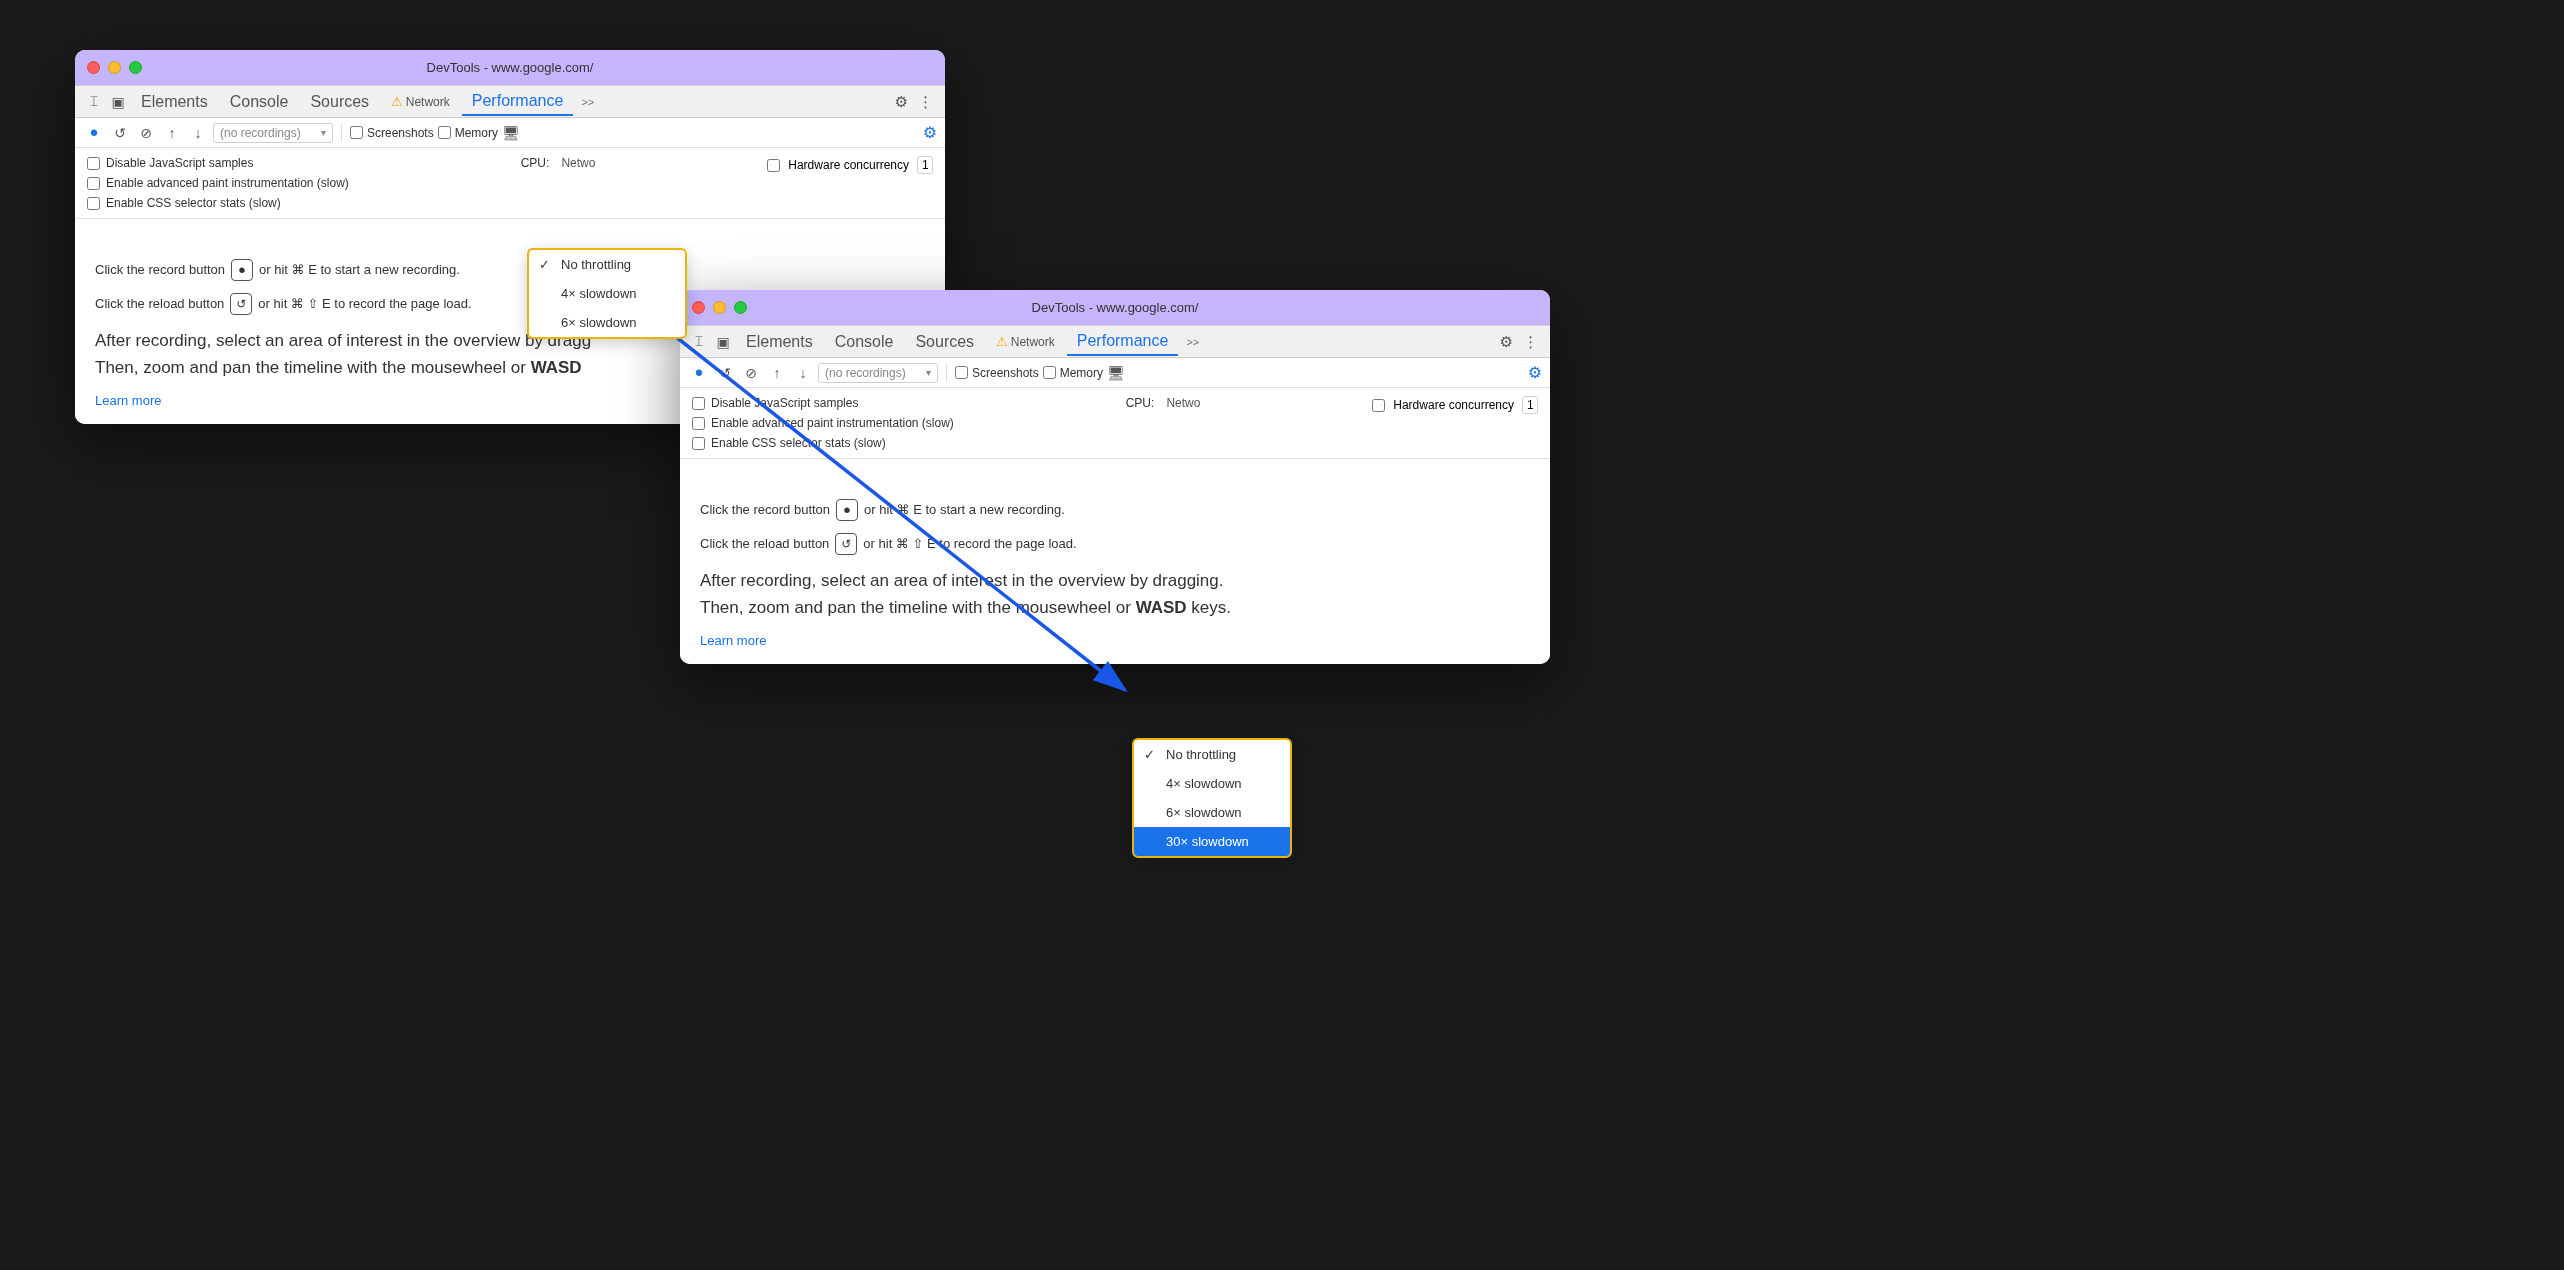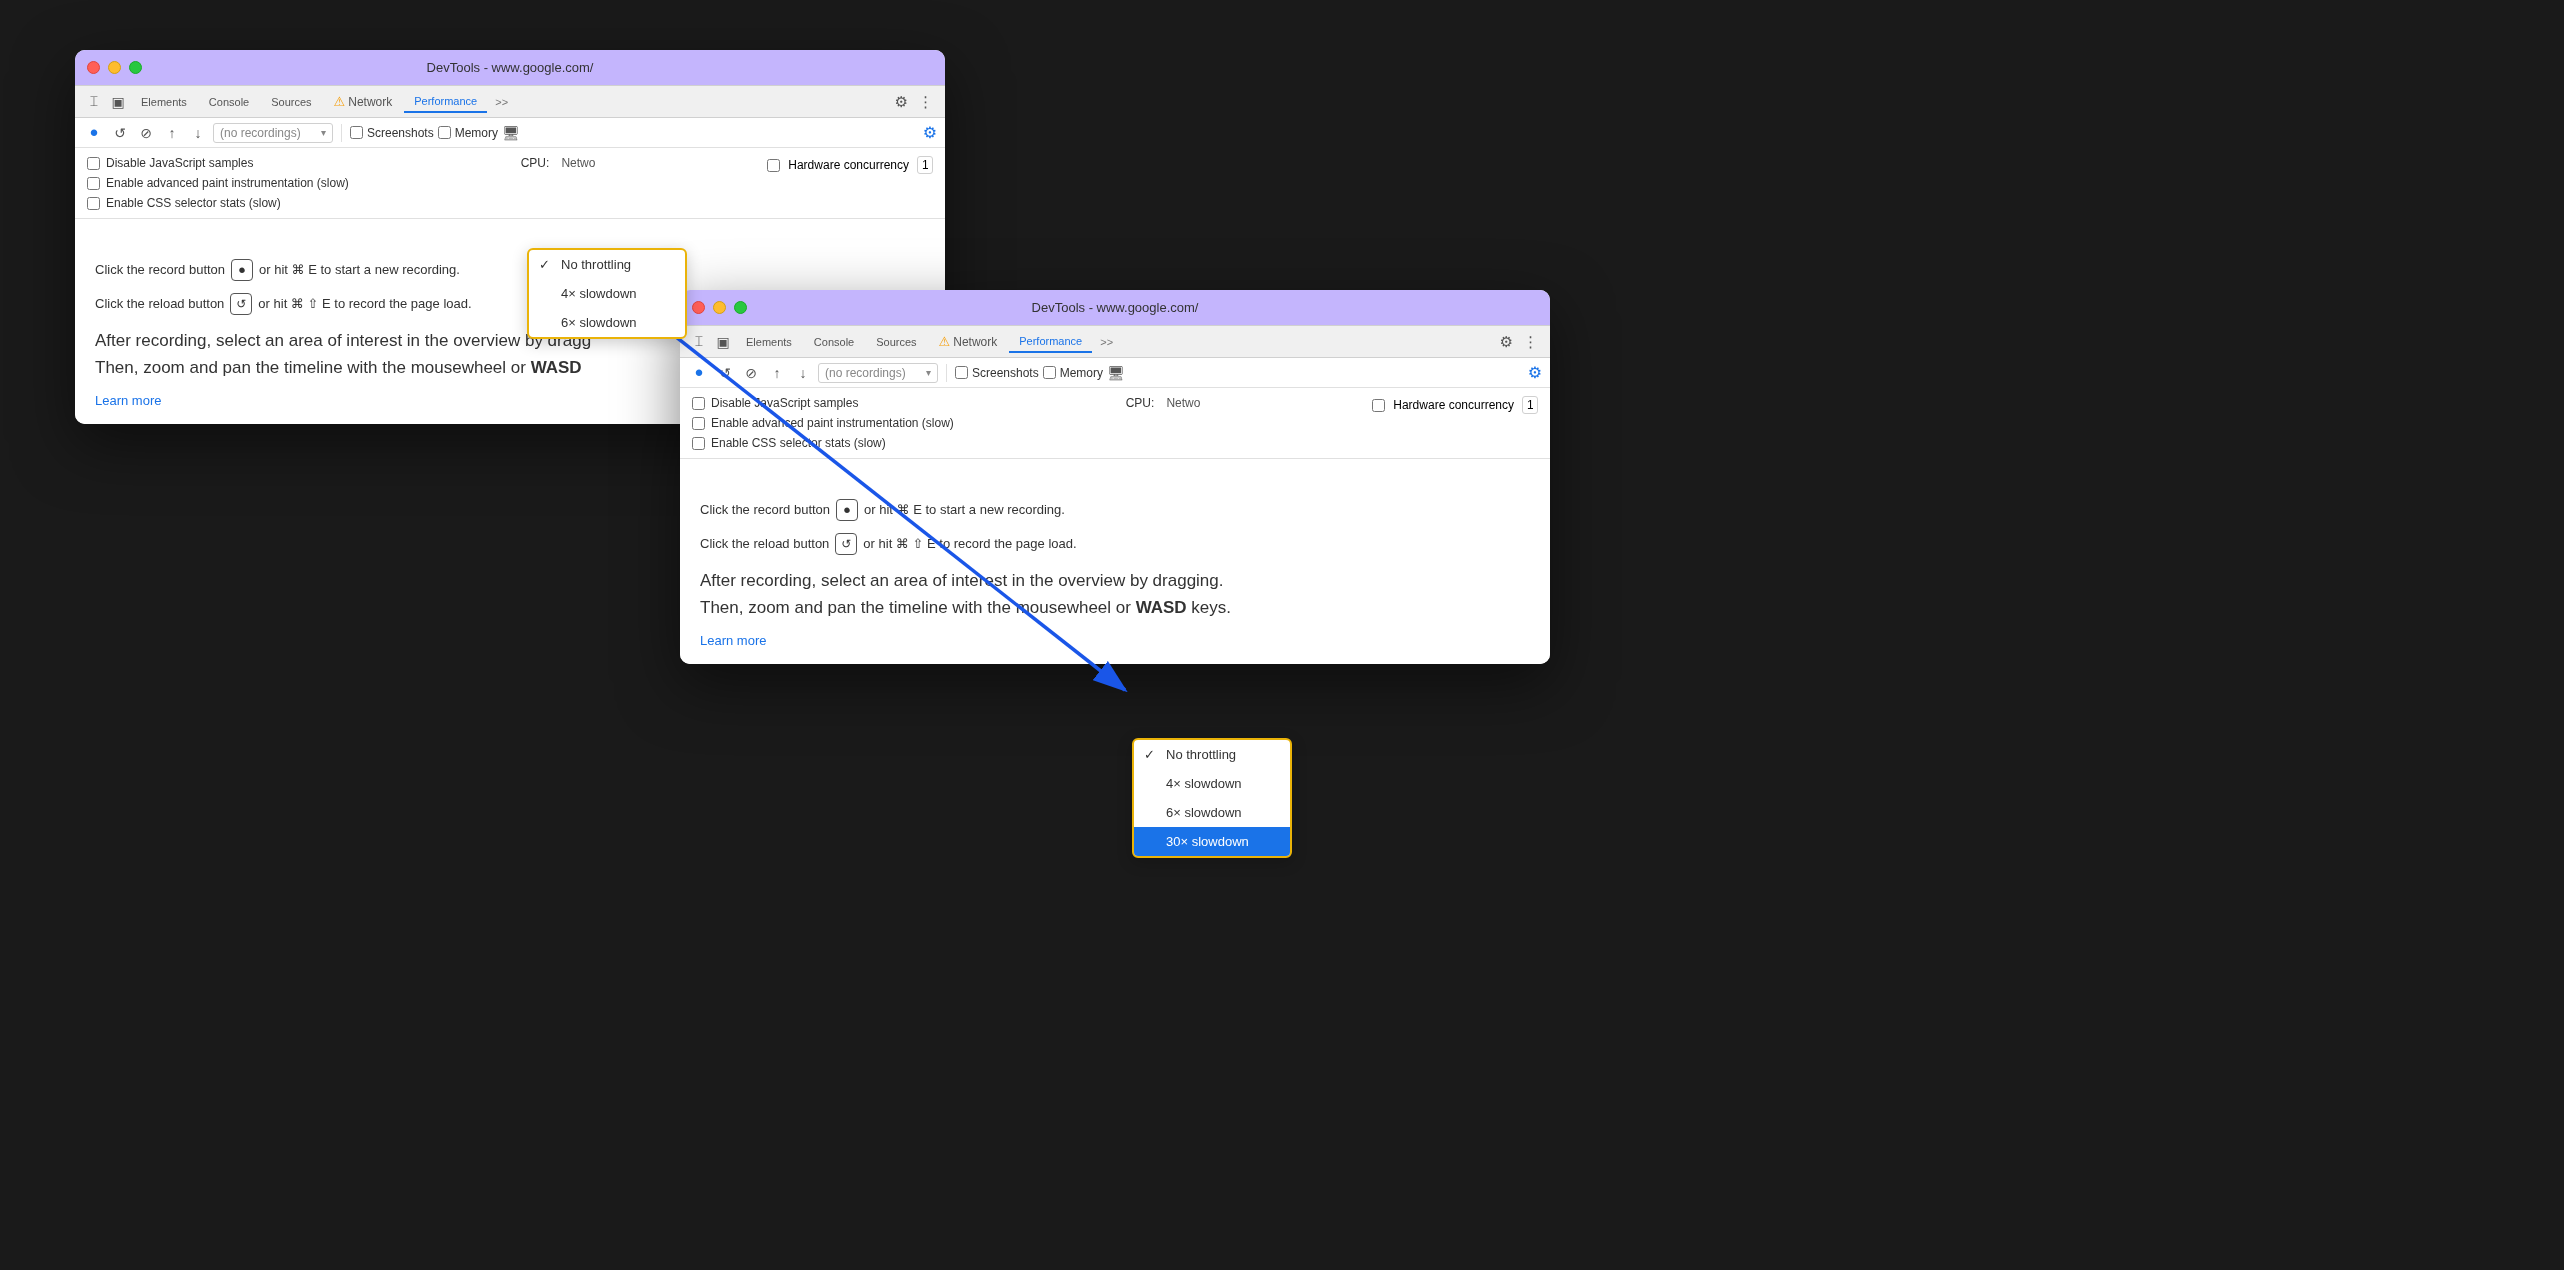--- a/index.html
+++ b/index.html
@@ -86,21 +86,21 @@
       align-items: center;
       justify-content: center;
       font-size: 14px;
       color: #555;
       cursor: pointer;
       border-radius: 3px;
     }
 
     .tab-item {
       padding: 4px 10px;
-      font-size: 11px;
+      font-size: 16px;
       color: #555;
       cursor: pointer;
       border-radius: 3px;
       white-space: nowrap;
     }
 
     .tab-item.active {
       color: #1a73e8;
       border-bottom: 2px solid #1a73e8;
       border-radius: 0;

